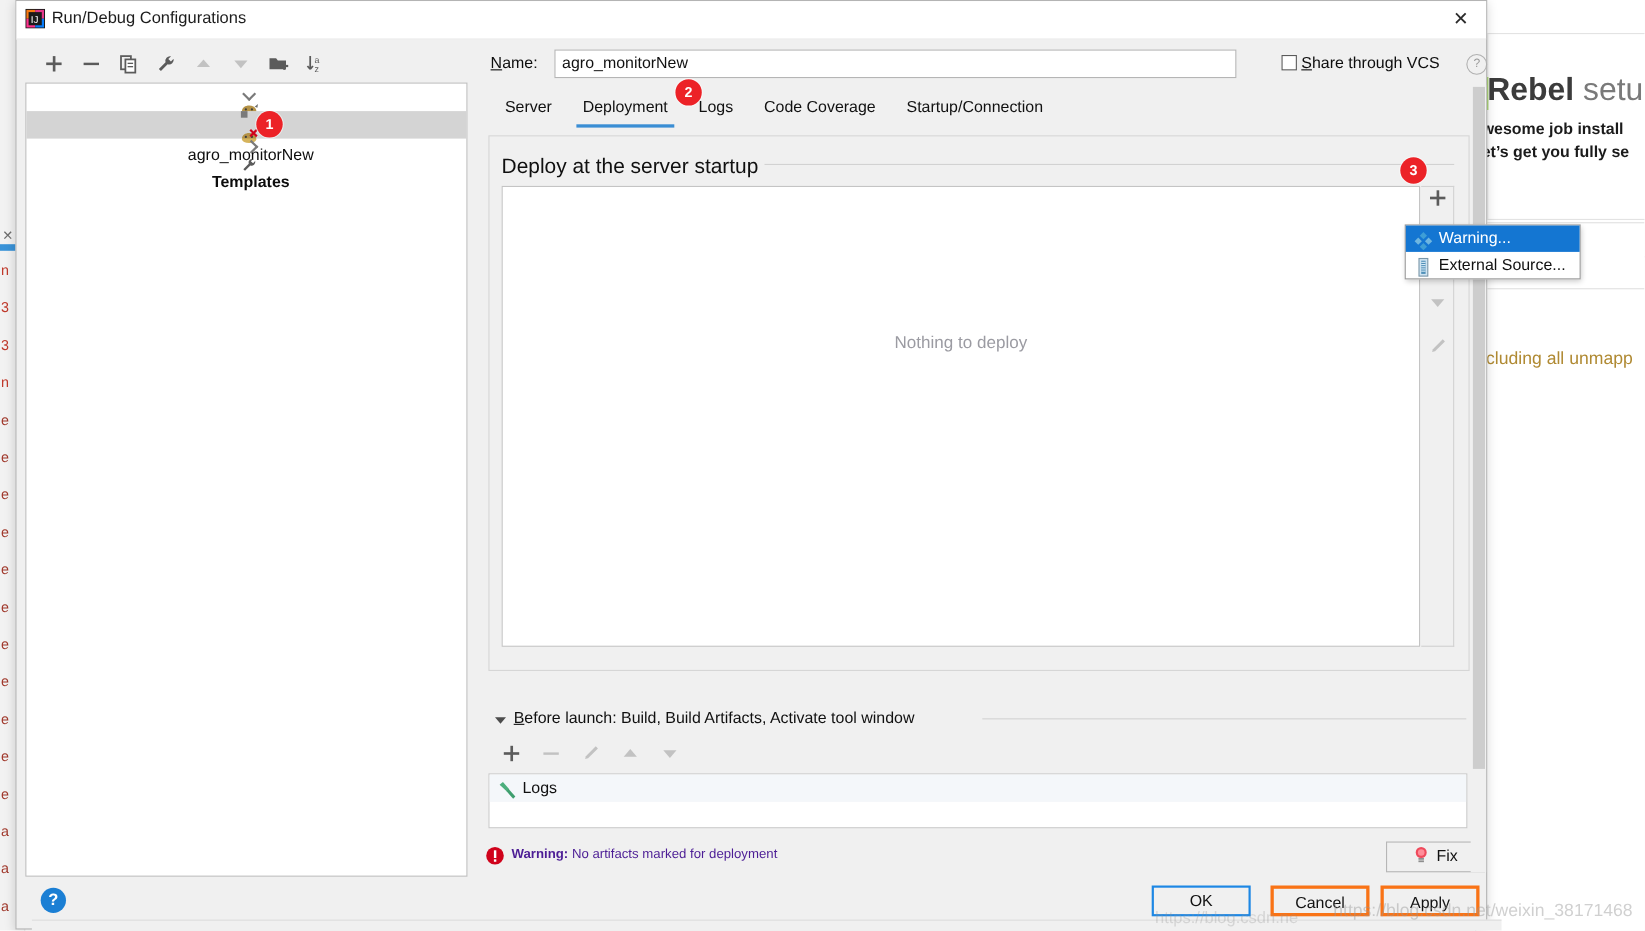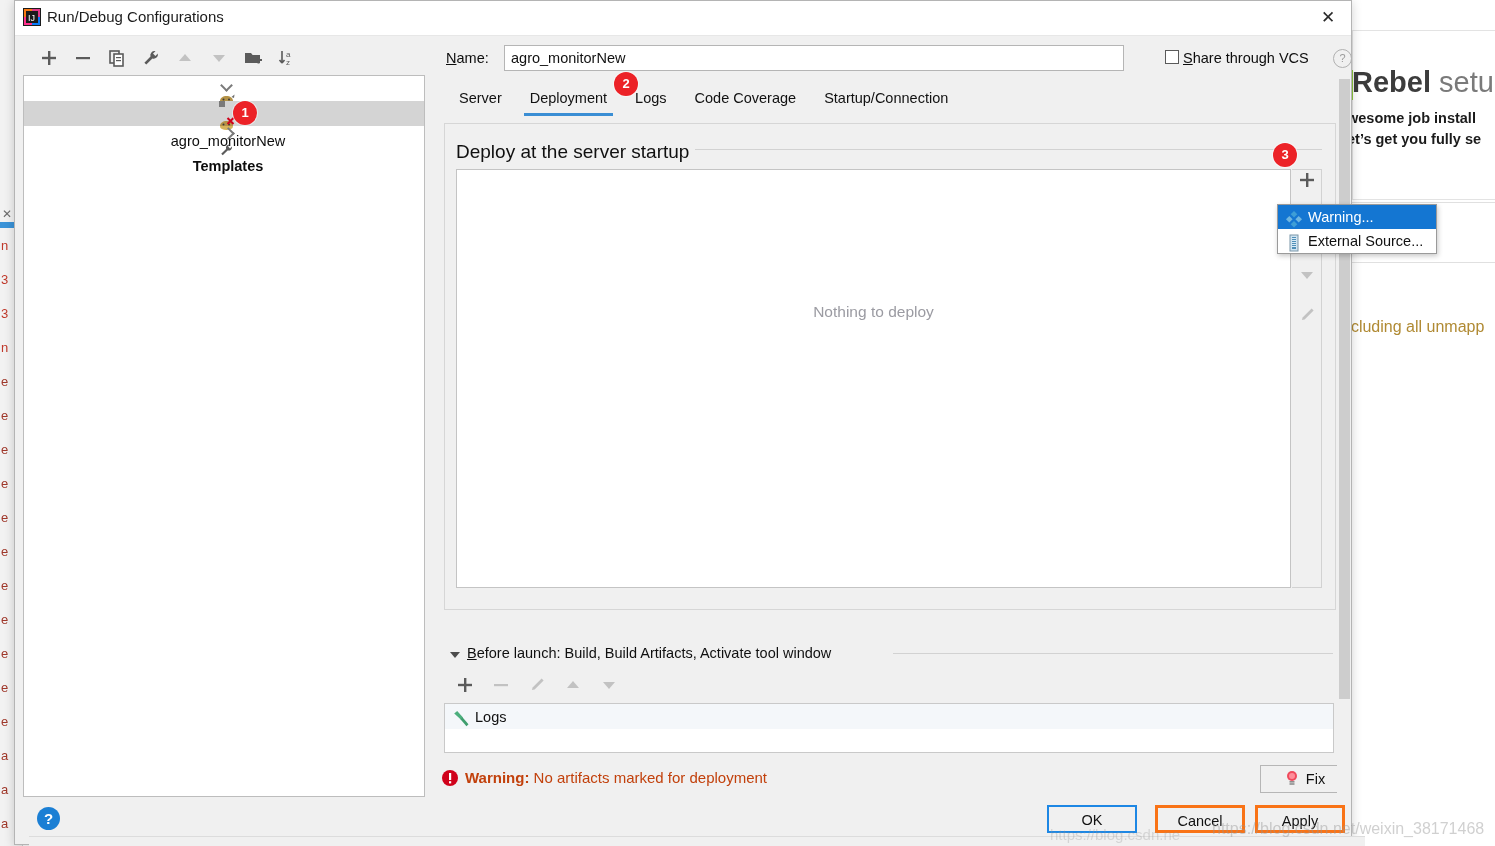--- a/index.html
+++ b/index.html
@@ -253,21 +253,21 @@
   }
   .bl-row.alt { background: #f4f7fa; }
   .bl-ico { width: 20px; height: 16px; margin-right: 4px; flex: 0 0 auto; }
 
   
   .warn-ico {
     position: absolute; left: 426px; top: 768px; width: 18px; height: 18px;
   }
   .warn-text {
     position: absolute; left: 450px; top: 768px;
-    font-size: 15px; color: #c2410c; white-space: nowrap;
+    font-size: 12px; color: #4c1d95; white-space: nowrap;
   }
   .warn-text b { font-weight: bold; }
 
   .btn {
     position: absolute; height: 28px;
     background: #f0f0f0; border: 3px solid #f97316;
     font-size: 14.5px; color: #111; text-align: center; line-height: 26px;
     font-family: "Liberation Sans", sans-serif; cursor: default;
     box-sizing: border-box;
   }

